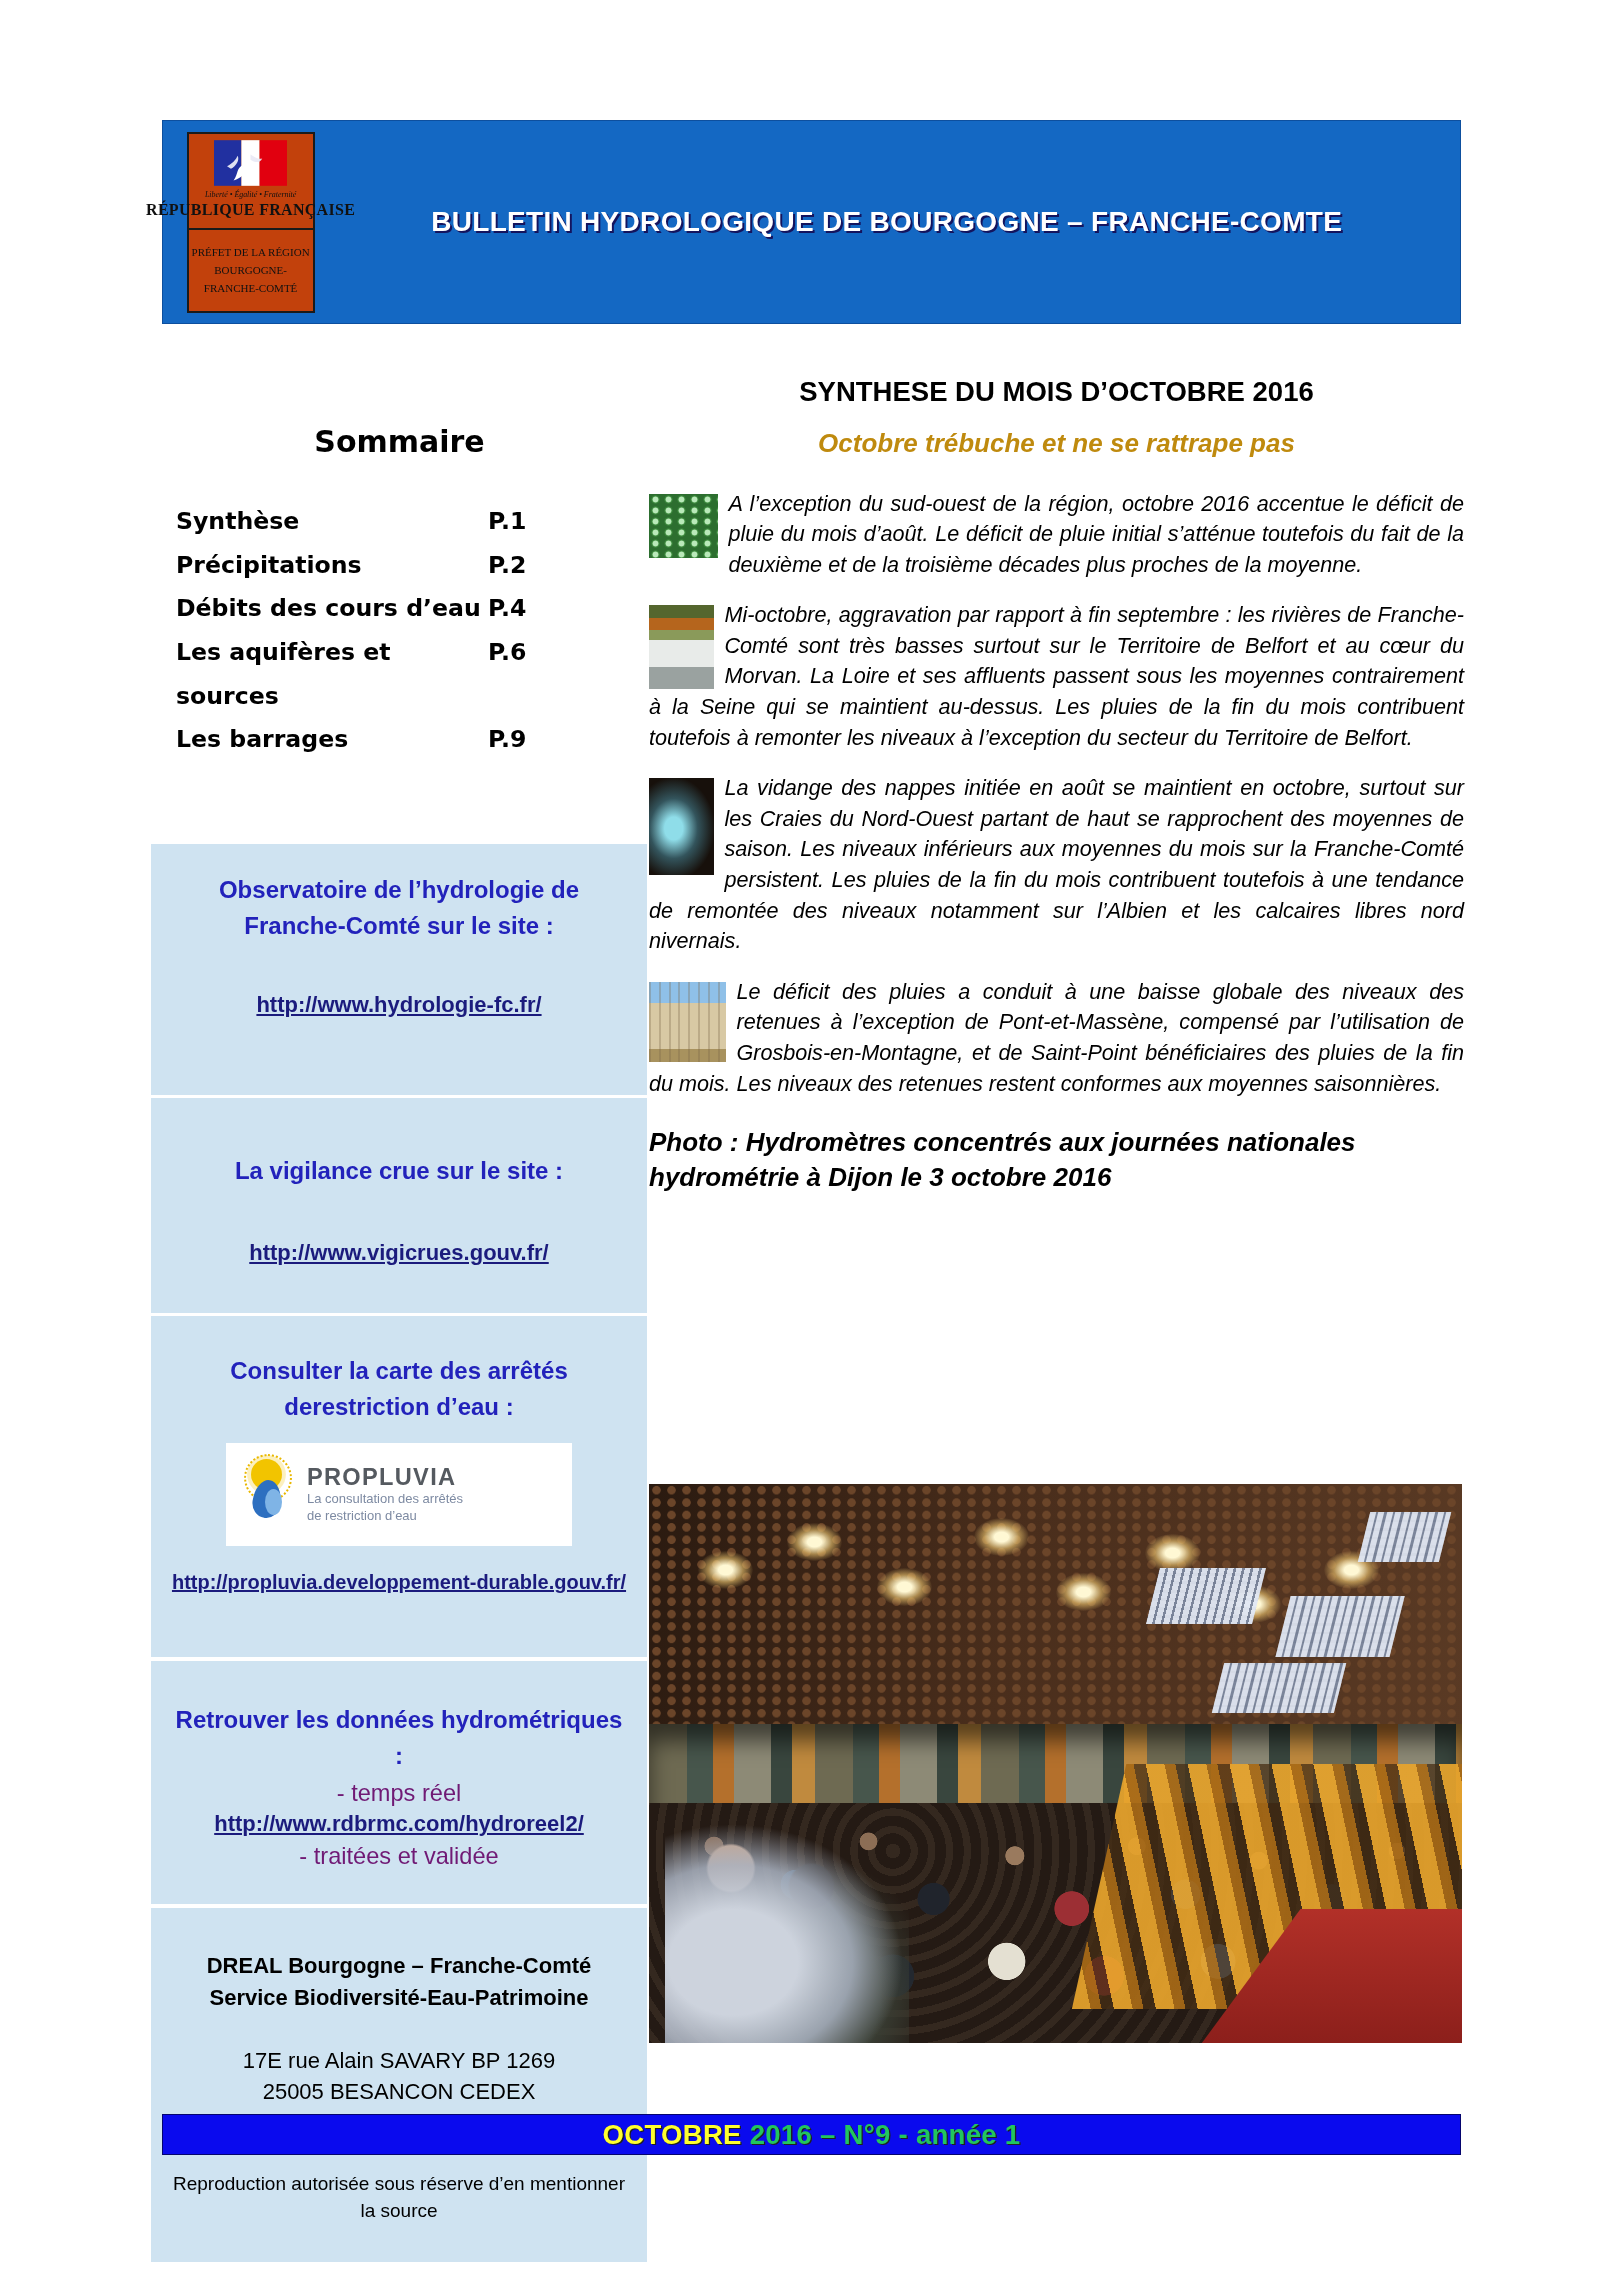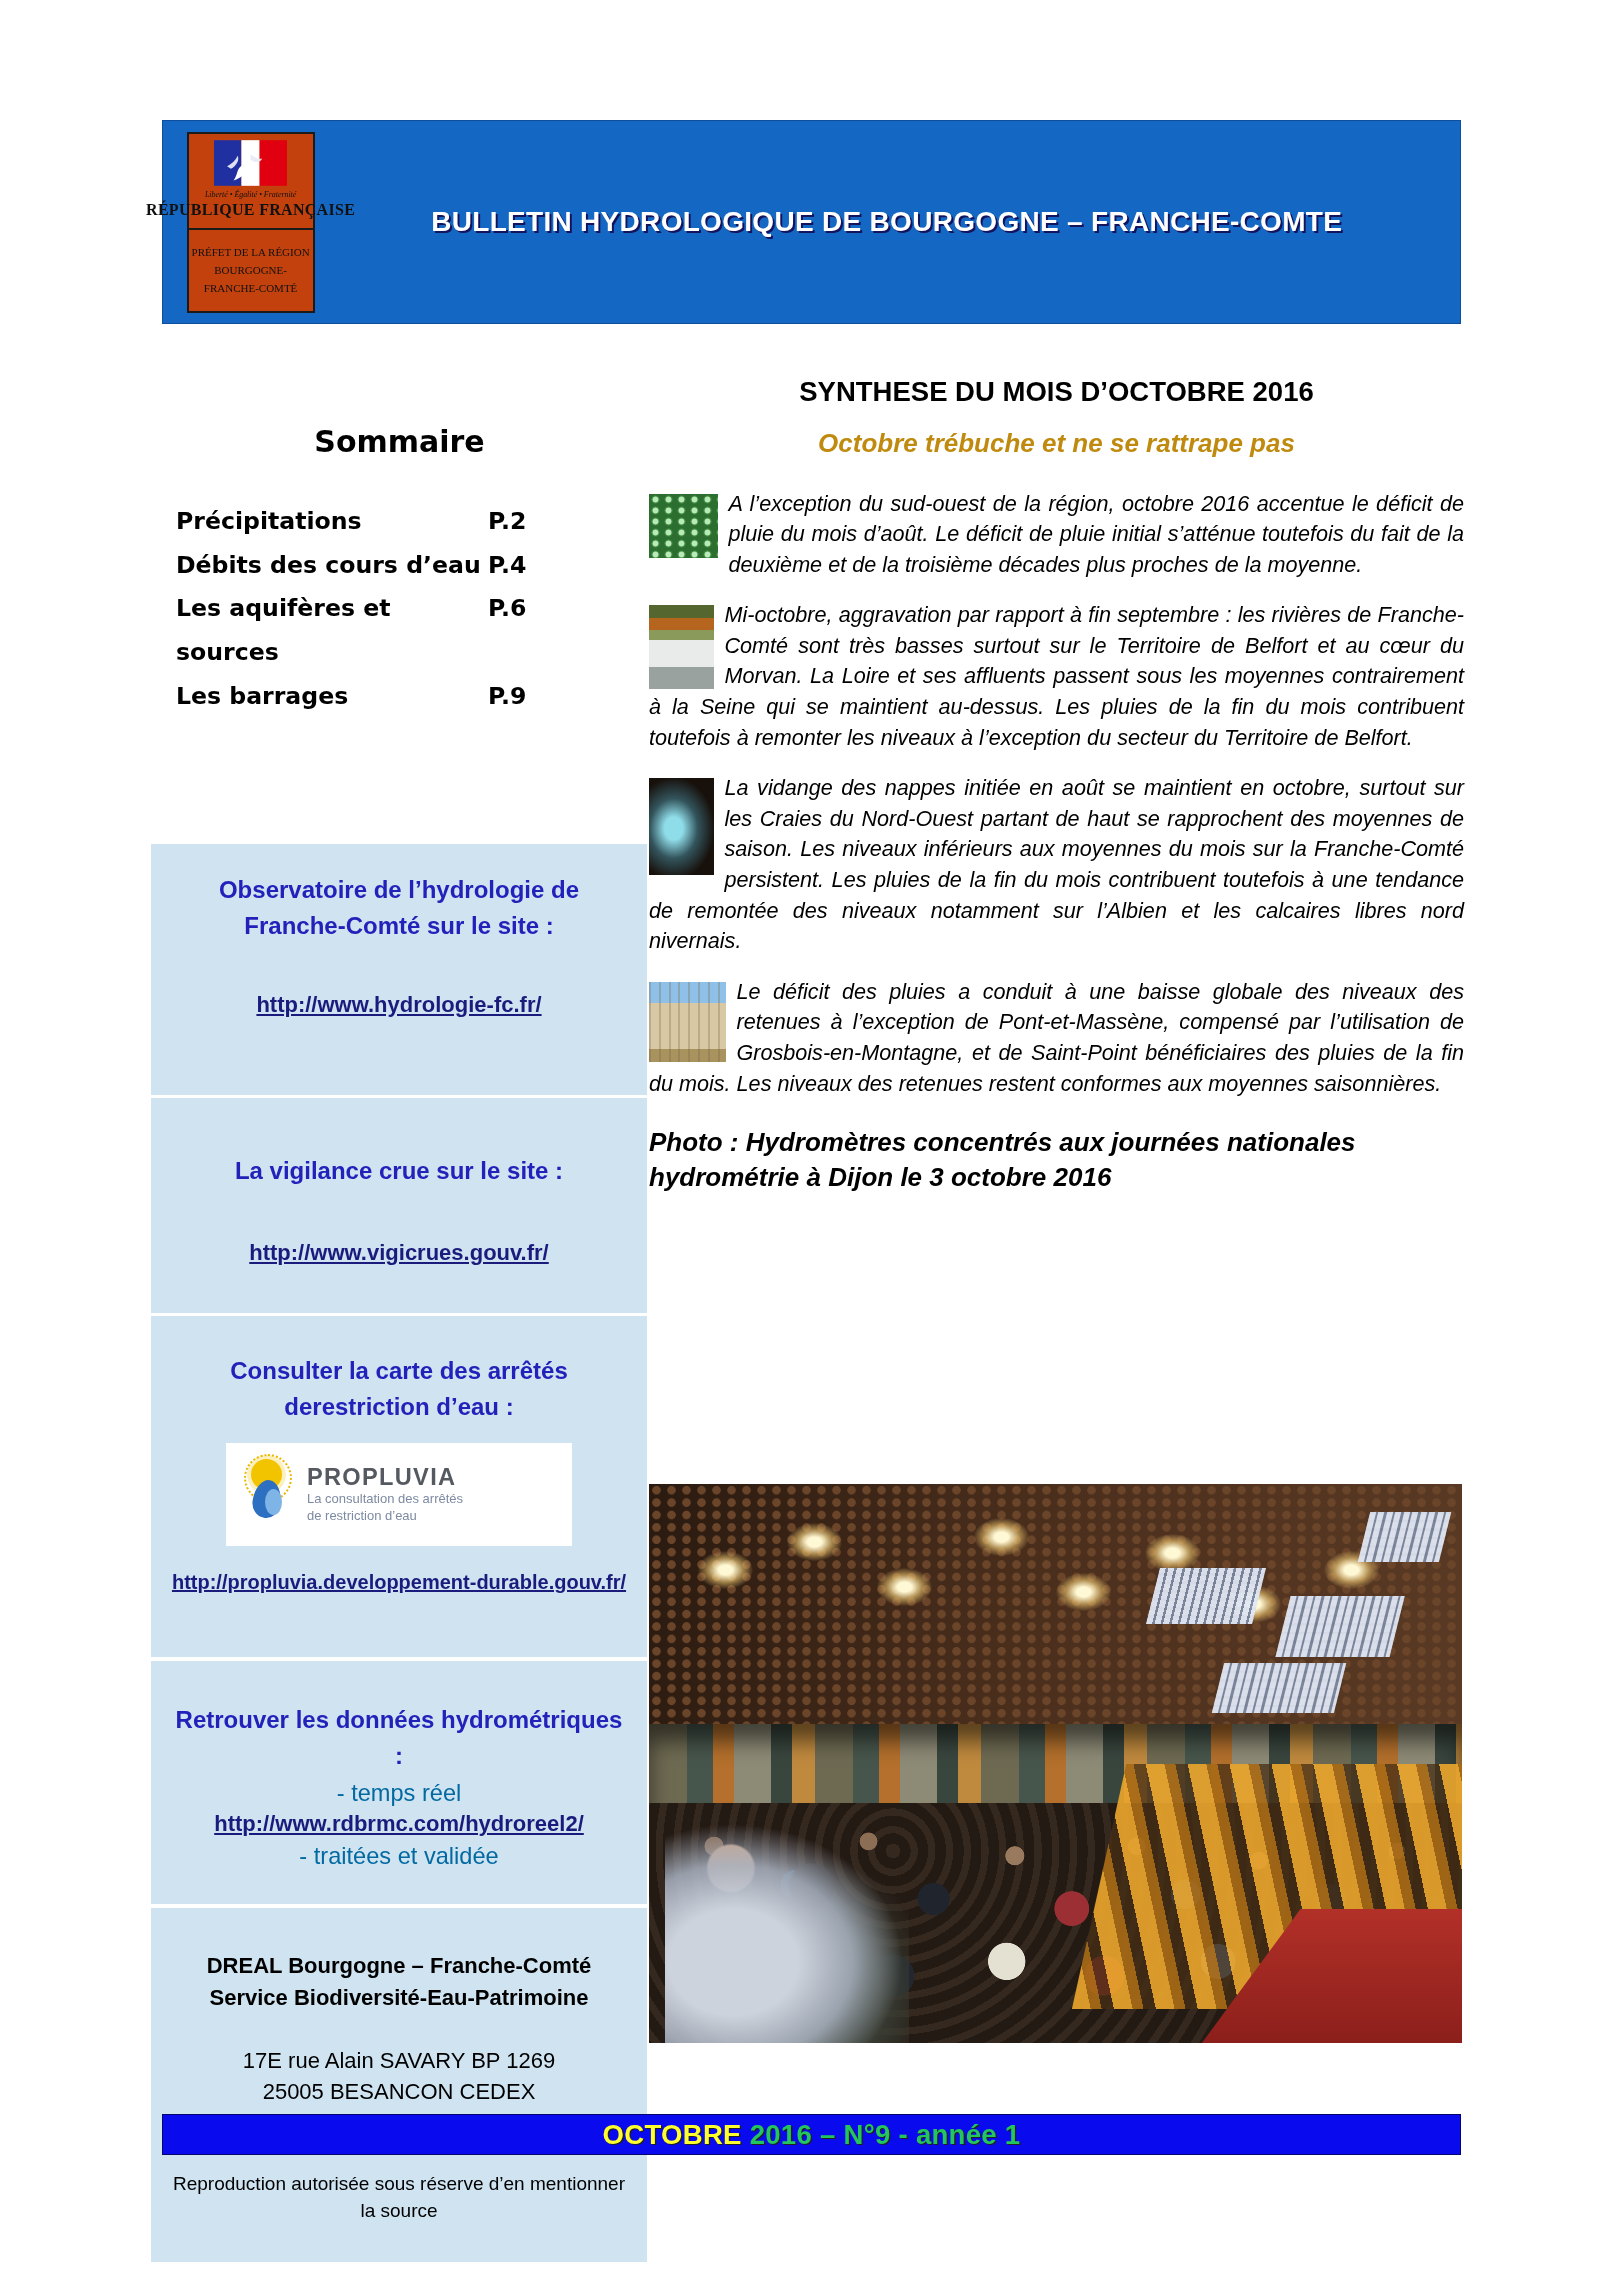--- a/index.html
+++ b/index.html
@@ -33,21 +33,21 @@
            font-weight:bold;font-size:23.6px;line-height:1.85;}
   .toc-label{width:337px;padding-left:25px;box-sizing:border-box;}
   .toc-page{flex:1;}
 
   
   .sidebar{position:absolute;left:151px;top:844px;width:496px;}
   .cell{background:#cfe3f1;margin-bottom:3.3px;text-align:center;box-sizing:border-box;}
   .side-head{color:#2222bb;font-weight:bold;font-size:24px;line-height:1.5;margin:0;}
   .side-link{display:inline-block;color:#1b1b7d;font-weight:bold;font-size:22px;
              text-decoration:underline;cursor:pointer;}
-  .side-plain{color:#0369a1;font-size:23.6px;}
+  .side-plain{color:#701a75;font-size:23.6px;}
   .c1{padding:27.5px 19.6px 77px;}
   .c1 .side-link{margin-top:48px;}
   .c2{padding:55px 19.6px 47px;}
   .c2 .side-link{margin-top:51px;}
   .c3{padding:37px 14.4px 63px;}
   .c3 .side-link{margin-top:10.5px;font-size:20px;}
   .propluvia{width:346px;height:103px;background:#ffffff;margin:18.3px auto 14.4px;
              display:flex;align-items:center;padding:5.2px 9.2px;box-sizing:border-box;text-align:left;}
   .pl-icon{position:relative;width:60px;height:79px;flex:0 0 auto;margin-right:11.8px;}
   .pl-sun{position:absolute;left:15.7px;top:3.9px;width:31px;height:31px;border-radius:50%;
@@ -166,20 +166,24 @@
       <div class="logo-bottom">
         <span>PRÉFET DE LA RÉGION BOURGOGNE- FRANCHE-COMTÉ</span>
       </div>
     </div>
     <div class="header-title">BULLETIN HYDROLOGIQUE DE BOURGOGNE – FRANCHE-COMTE</div>
   </div>
 
   <div class="toc">
     <div class="toc-title">Sommaire</div>
     <div class="toc-row">
+      <span class="toc-label">Synthèse</span>
+      <span class="toc-page">P.1</span>
+    </div>
+    <div class="toc-row">
       <span class="toc-label">Précipitations</span>
       <span class="toc-page">P.2</span>
     </div>
     <div class="toc-row">
       <span class="toc-label">Débits des cours d’eau</span>
       <span class="toc-page">P.4</span>
     </div>
     <div class="toc-row">
       <span class="toc-label">Les aquifères et sources</span>
       <span class="toc-page">P.6</span>

